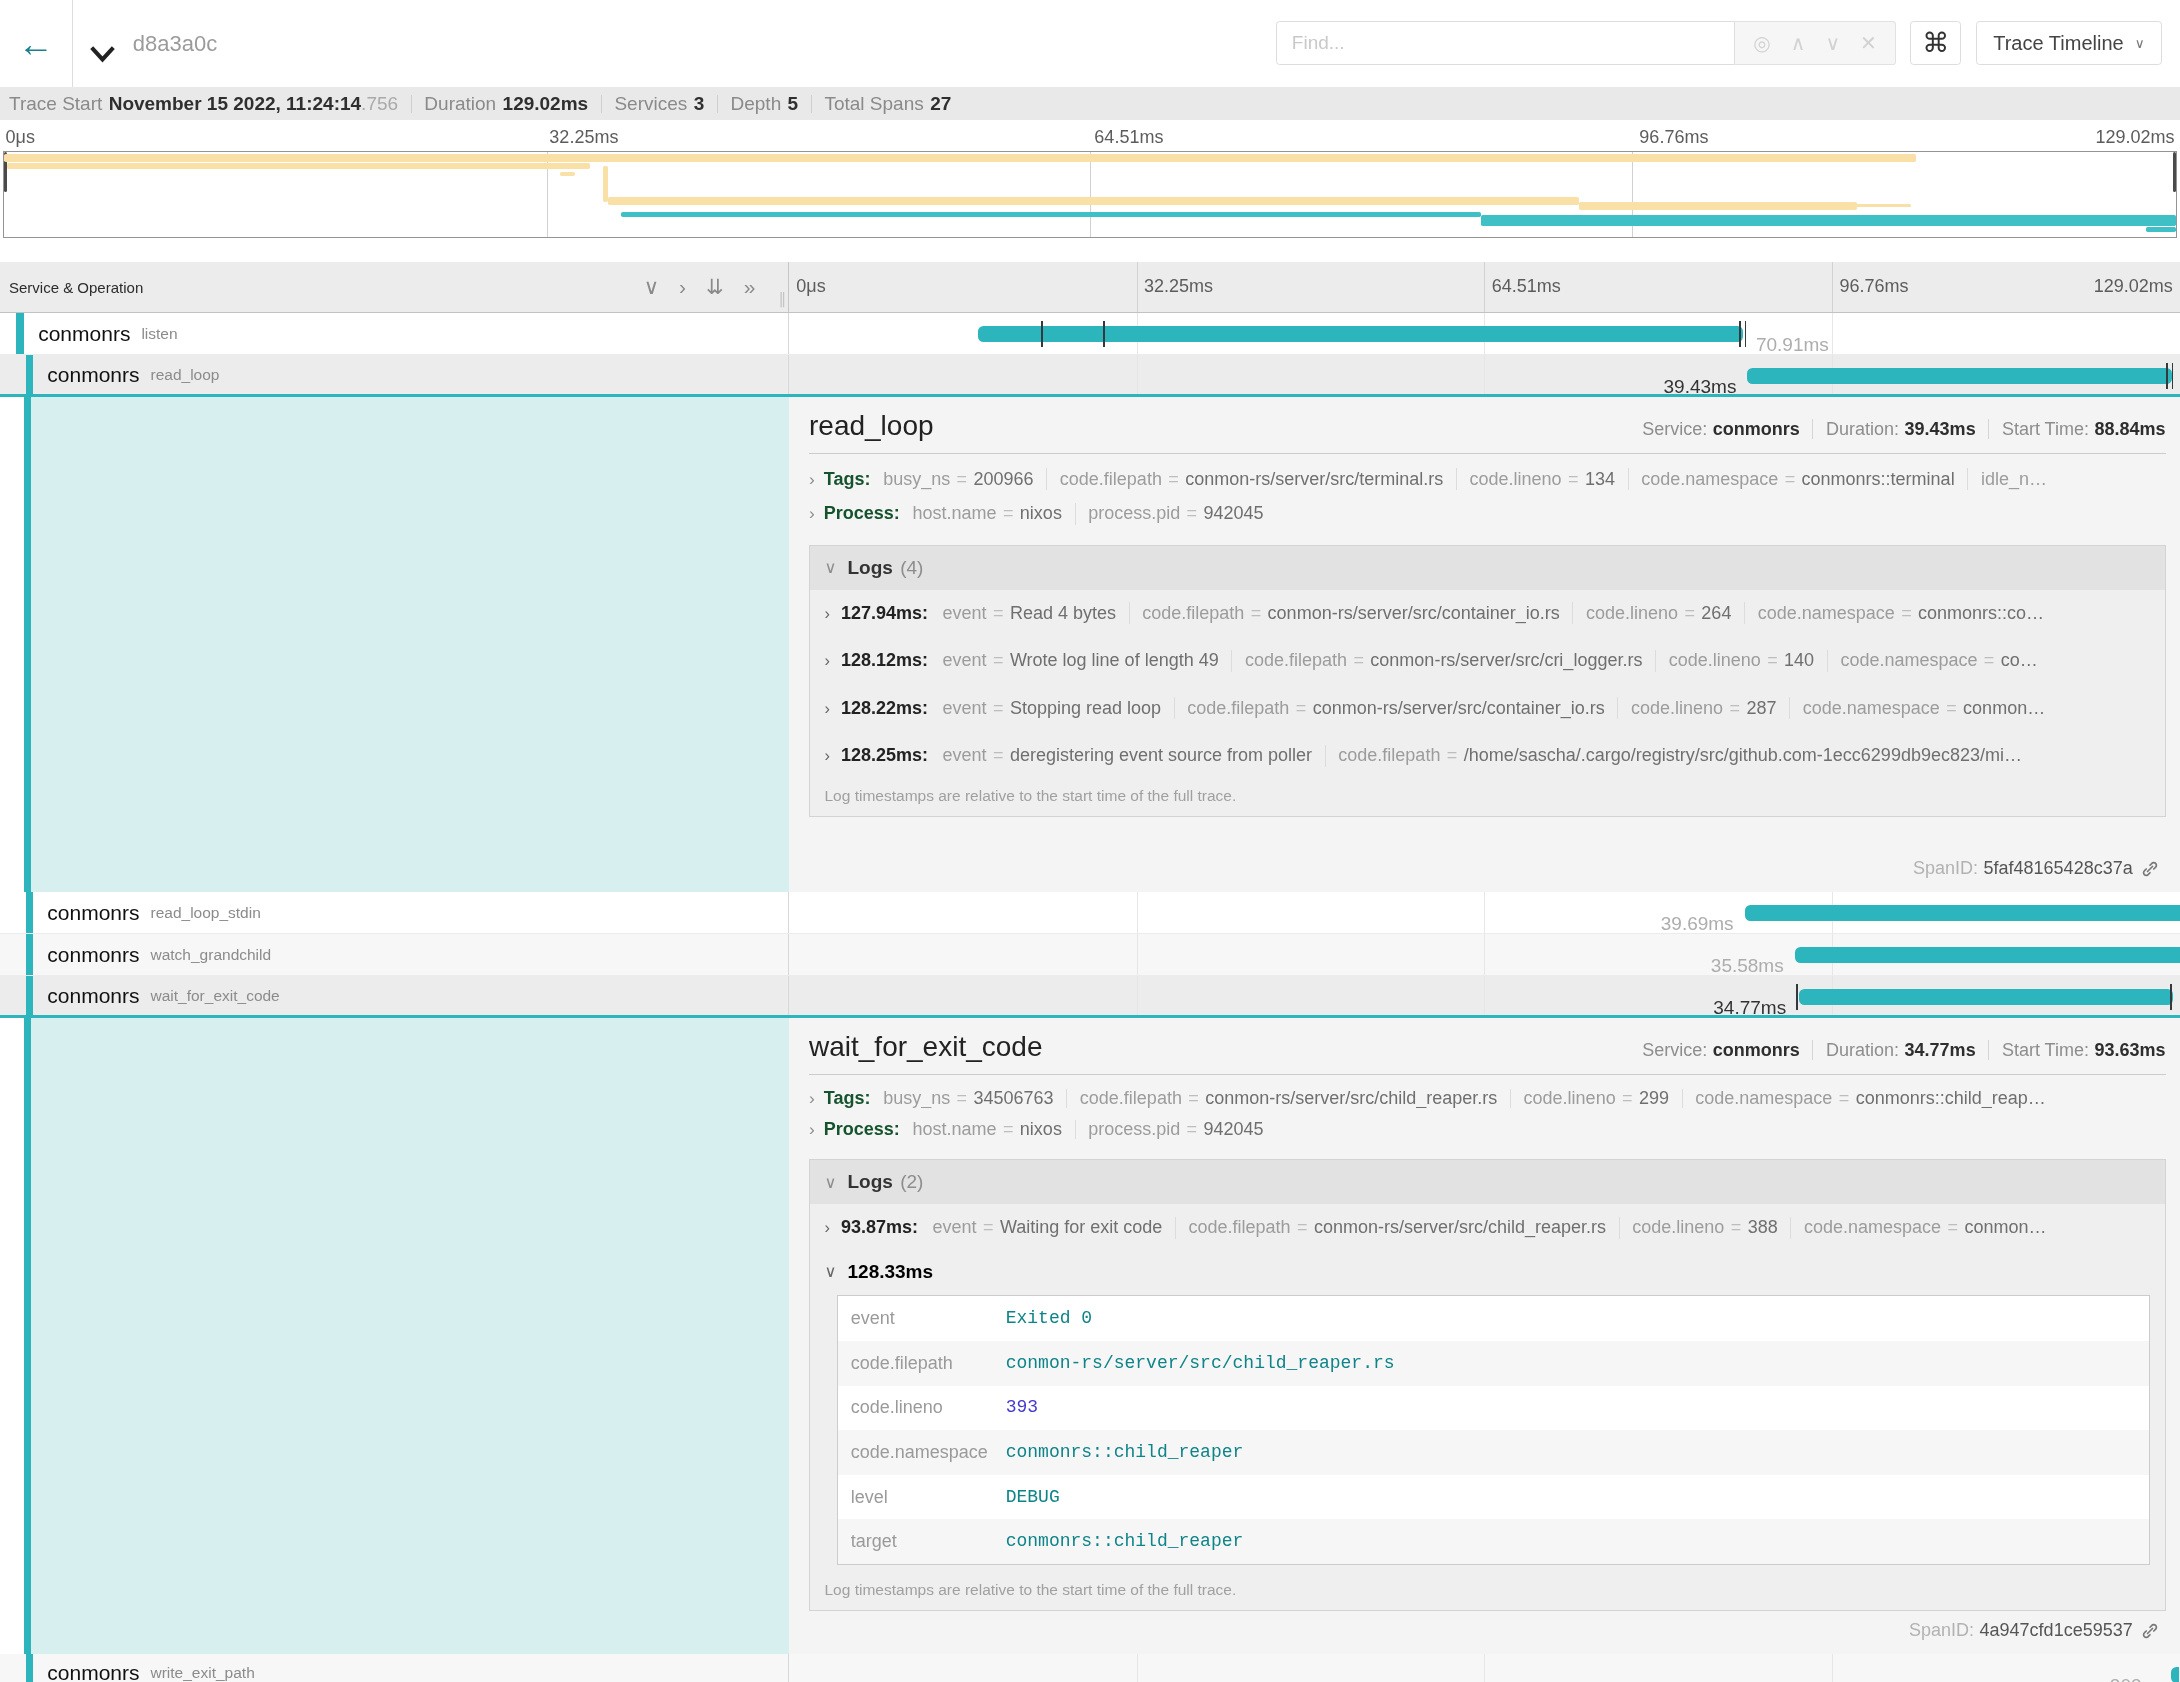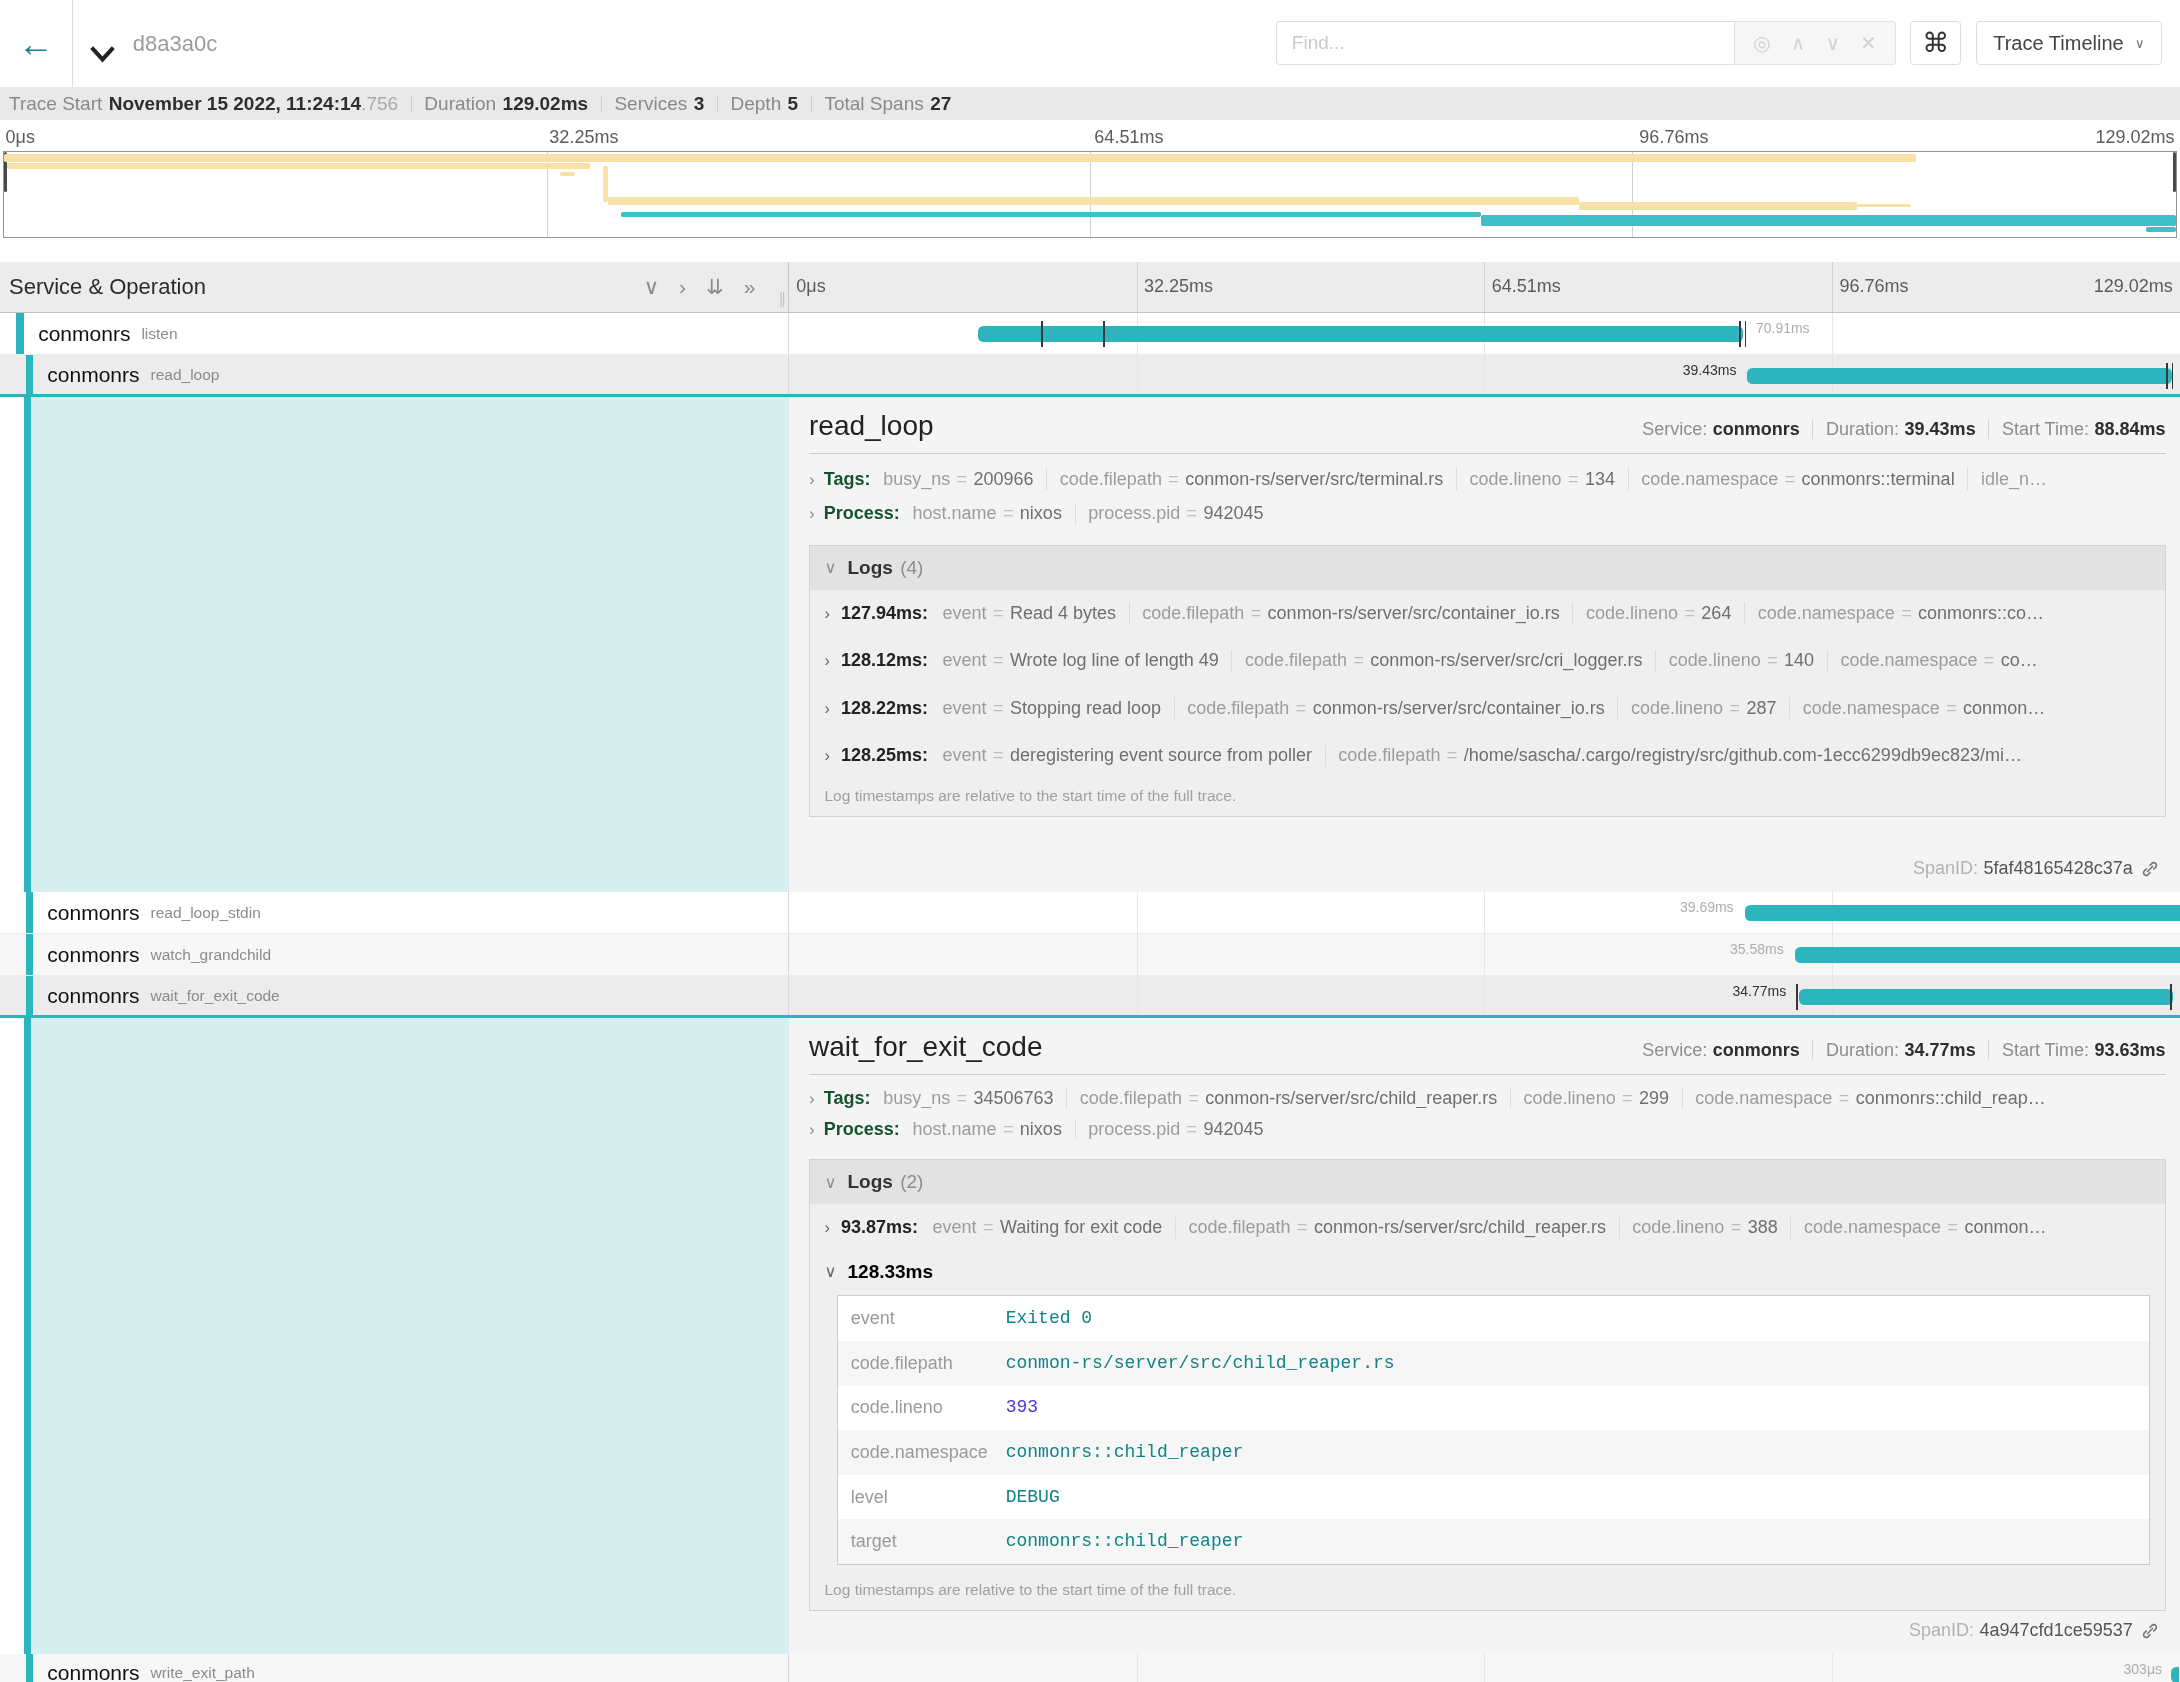--- a/index.html
+++ b/index.html
@@ -44,21 +44,21 @@
     background-image:linear-gradient(#ccc,#ccc),linear-gradient(#ccc,#ccc),linear-gradient(#ccc,#ccc);
     background-size:0.9px 100%; background-position:25% 0,50% 0,75% 0; background-repeat:no-repeat; }
   .mm-line { position:absolute; border-radius:1.8px; }
   .tan { background:#f8e0a6; }
   .teal-l { background:#3fbfc6; }
 
   
   .grid-header { height:51px; background:#ececec; border-bottom:0.9px solid #c2c2c2; display:flex; }
   .gh-left { width:789px; border-right:0.9px solid #c6c6c6; display:flex; align-items:center;
     padding:0 9px; position:relative; }
-  .gh-title { font-size:22px; color:#2c2c2c; }
+  .gh-title { font-size:15px; color:#2c2c2c; }
   .gh-icons { margin-left:auto; display:flex; gap:20px; color:#8a8a8a; font-size:21px; padding-right:23.6px; }
   .gh-icons span { cursor:pointer; }
   .gh-grip { position:absolute; right:1.8px; bottom:3.6px; color:#c4c4c4; font-size:15.5px; cursor:col-resize; }
   .gh-ruler { flex:1; position:relative; font-size:18px; color:#5c5c5c;
     background-image:linear-gradient(#cfcfcf,#cfcfcf),linear-gradient(#cfcfcf,#cfcfcf),linear-gradient(#cfcfcf,#cfcfcf);
     background-size:0.9px 100%; background-position:25% 0,50% 0,75% 0; background-repeat:no-repeat; }
   .gh-ruler span { position:absolute; top:13.6px; }
 
   
   .trow { height:42px; display:flex; border-bottom:0.9px solid #ececec; cursor:pointer; }
@@ -67,21 +67,21 @@
   .row-label { width:789px; border-right:0.9px solid #d8d8d8; display:flex; align-items:center; }
   .indent-1 { margin-left:16.4px; } .indent-2 { margin-left:25.5px; }
   .svc-bar { width:7.3px; align-self:stretch; background:#2cb5bc; margin-right:14.5px; }
   .svc-name { font-size:21px; color:#111; margin-right:11px; }
   .op-name { font-size:15.5px; color:#8b8b8b; }
   .row-timeline { flex:1; position:relative;
     background-image:linear-gradient(#e4e4e4,#e4e4e4),linear-gradient(#e4e4e4,#e4e4e4),linear-gradient(#e4e4e4,#e4e4e4);
     background-size:0.9px 100%; background-position:25% 0,50% 0,75% 0; background-repeat:no-repeat; }
   .span-bar { position:absolute; top:12.7px; height:16.4px; background:#2cb5bc; border-radius:5.5px; }
   .mark { position:absolute; top:8.2px; width:1.8px; height:25.5px; background:#33393c; }
-  .dur-label { position:absolute; top:7px; font-size:14px; white-space:nowrap; }
+  .dur-label { position:absolute; top:21px; font-size:19px; white-space:nowrap; }
   .dur-grey { color:#adadad; } .dur-dark { color:#333; }
 
   
   .detail-row { display:flex; }
   .detail-accent { width:789px; position:relative; flex:none; }
   .detail-accent .stripe { position:absolute; left:23.6px; top:0; width:7.3px; height:100%; background:#2cb5bc; }
   .detail-accent .fill { position:absolute; left:31px; top:0; right:0; height:100%; background:#d7efef; }
   .detail-body { flex:1; background:#f4f4f4; padding:12.7px 14.5px 11px 20px; display:flex; flex-direction:column; overflow:hidden; }
   .d-titlebar { display:flex; align-items:baseline; }
   .d-title { font-size:28px; font-weight:400; color:#222; }

